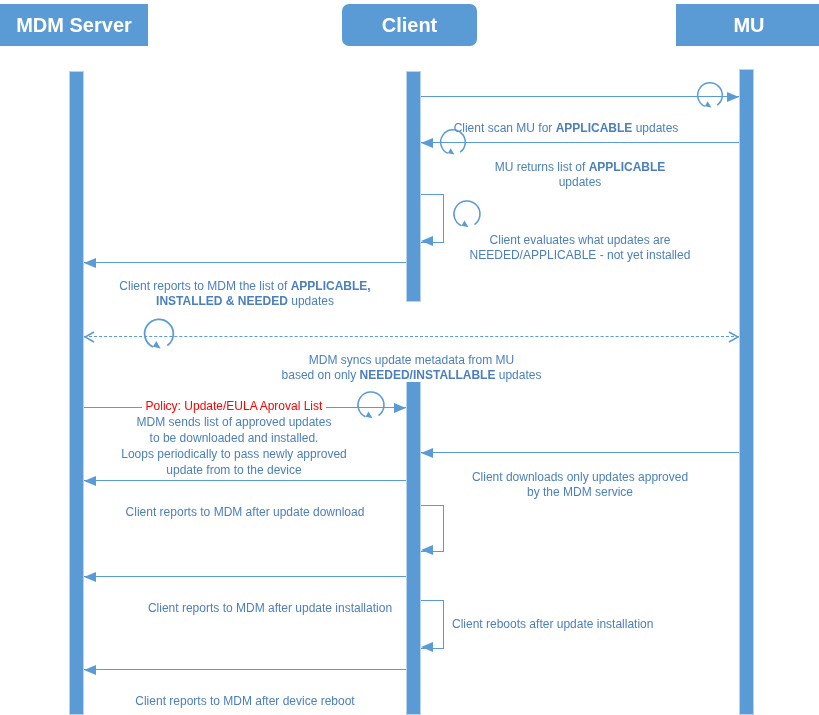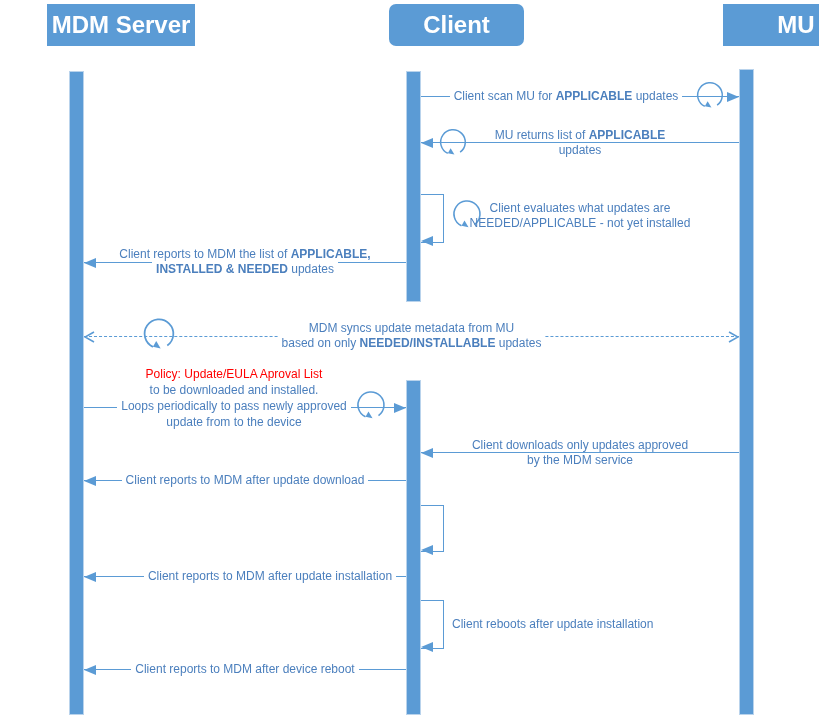--- a/index.html
+++ b/index.html
@@ -8,35 +8,35 @@
     --red:#ff0000;
     --barborder:#b9d3ec;
   }
   html,body{margin:0;padding:0;background:#fff;}
   .canvas{
     position:relative;width:819px;height:715px;background:#fff;overflow:hidden;
     font-family:"Liberation Sans",sans-serif;
   }
   .actor-box{
     position:absolute;top:4px;height:42px;background:var(--blue);
-    color:#fff;font-weight:bold;font-size:24px;
-    display:flex;align-items:center;justify-content:center;margin-left:47px;
+    color:#fff;font-weight:bold;font-size:20px;
+    display:flex;align-items:center;justify-content:center;
   }
   .bar{
     position:absolute;width:13px;background:var(--blue);
     border:1px solid var(--barborder);
   }
   .line{position:absolute;height:0;border-top:1.5px solid var(--blue);}
   .dash{border-top-style:dashed;}
   .arrow-l{position:absolute;width:0;height:0;border:5px solid transparent;border-left:0;
     border-right:12px solid var(--blue);}
   .arrow-r{position:absolute;width:0;height:0;border:5px solid transparent;border-right:0;
     border-left:12px solid var(--blue);}
   .bracket{position:absolute;width:22px;border:1.5px solid var(--blue);border-left:none;}
-  .msg{position:absolute;font-size:12px;line-height:15px;color:var(--txt);text-align:center;}
+  .msg{position:absolute;font-size:12px;line-height:15px;color:var(--txt);text-align:center;margin-top:32px;}
   .msg .bgl{background:#fff;padding:0 4px;}
   .msg b{font-weight:bold;}
   .plain{position:absolute;font-size:12px;line-height:15px;color:var(--txt);white-space:nowrap;}
   .red-line{color:var(--red);}
   .loop{position:absolute;}
   .loop path{stroke:var(--blue);stroke-width:1.6;fill:none;}
   .loop .hd{fill:var(--blue);stroke:none;}
   .chev{position:absolute;}
   .chev polyline{fill:none;stroke:var(--blue);stroke-width:1.6;}
 </style>
@@ -116,20 +116,21 @@
   </div>
 
   <div class="line" style="left:84px;top:407px;width:322px;"></div>
   <div class="arrow-r" style="left:394px;top:403px;"></div>
   <svg class="loop" style="left:352px;top:388px;" width="38" height="38" viewBox="0 0 38 38">
     <path d="M26.5 27.6 A13 13 0 1 0 13.5 28.8"></path>
       <path class="hd" d="M13.5 28.8 L20.5 30.2 L16.5 23.6 Z"></path>
   </svg>
   <div class="msg" style="left:84px;top:366px;width:300px;line-height:16px;">
     <div class="red-line"><span class="bgl">Policy: Update/EULA Aproval List</span></div>
+    <div><span class="bgl">MDM sends list of approved updates</span></div>
     <div><span class="bgl">to be downloaded and installed.</span></div>
     <div><span class="bgl">Loops periodically to pass newly approved</span></div>
     <div><span class="bgl">update from to the device</span></div>
   </div>
 
   <div class="line" style="left:421px;top:452px;width:318px;"></div>
   <div class="arrow-l" style="left:421px;top:448px;"></div>
   <div class="msg" style="left:421px;top:438px;width:318px;">
     <div><span class="bgl">Client downloads only updates approved</span></div>
     <div><span class="bgl">by the MDM service</span></div>

